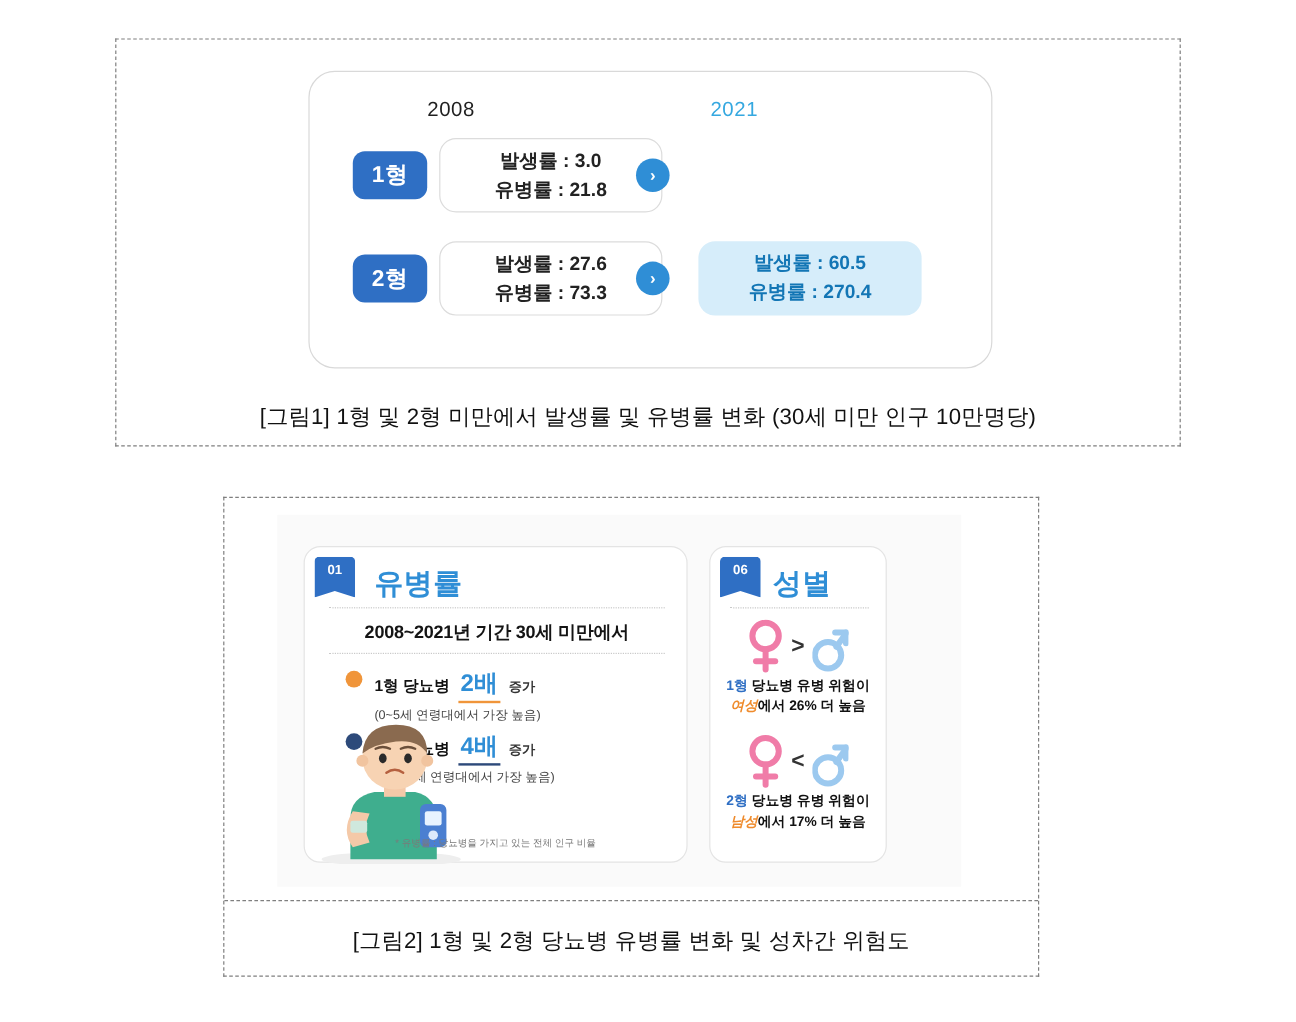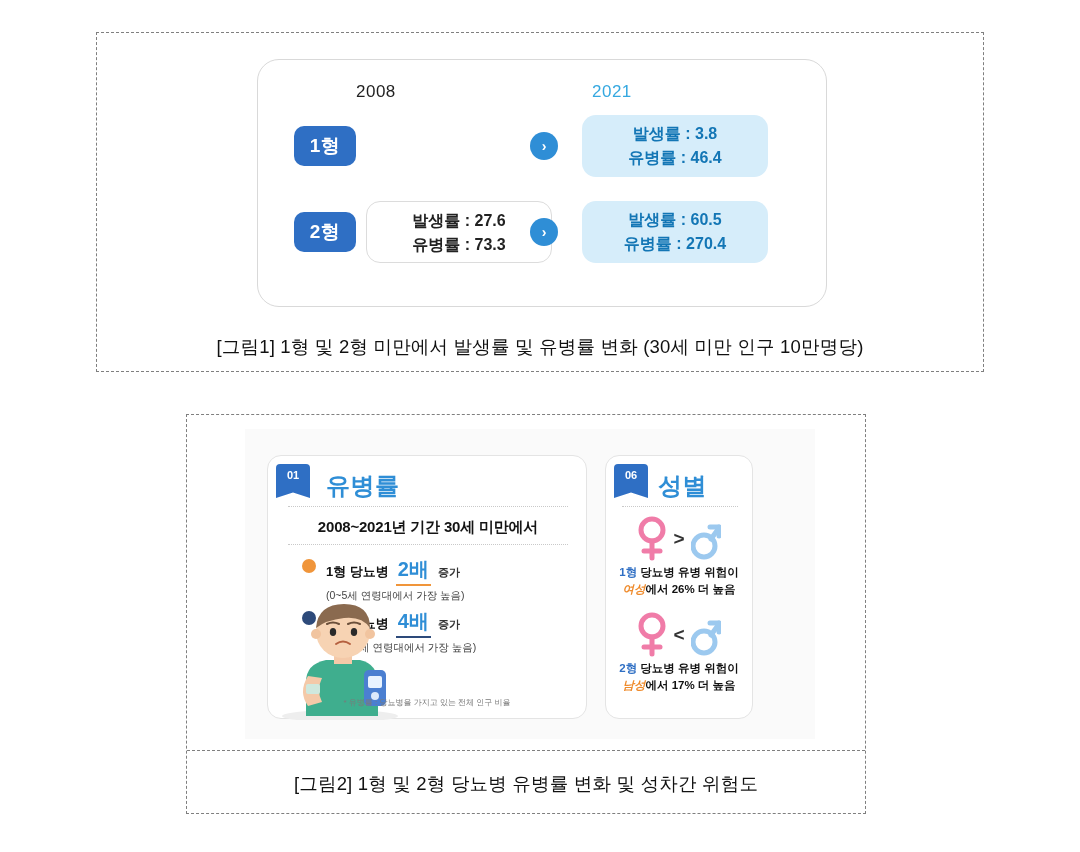--- a/index.html
+++ b/index.html
@@ -148,21 +148,21 @@
   }
   .fig2-canvas {
     position: absolute;
     left: 0; top: 0;
     width: 100%;
     height: 335px;
     overflow: hidden;
   }
   .fig2-inner {
     position: absolute;
-    left: 58px;
+    left: 44px;
     top: 14px;
     width: 570px;
     height: 310px;
     background: #fafafa;
   }
 
   
   .panel {
     position: absolute;
     background: #ffffff;
@@ -335,25 +335,25 @@
 <body>
 
 <div class="figure-block-1">
   <div class="fig1-canvas">
     <div class="fig1-card">
 
       <div class="fig1-year y2008">2008</div>
       <div class="fig1-year y2021">2021</div>
 
       <div class="type-badge t1">1형</div>
+      <div class="white-box b1">
+        <div class="stat-line">발생률 : 3.0</div>
+        <div class="stat-line">유병률 : 21.8</div>
+      </div>
       <div class="arrow-circle a1">›</div>
-      <div class="blue-box c1">
-        <div class="stat-line">발생률 : 3.8</div>
-        <div class="stat-line">유병률 : 46.4</div>
-      </div>
 
       <div class="type-badge t2">2형</div>
       <div class="white-box b2">
         <div class="stat-line">발생률 : 27.6</div>
         <div class="stat-line">유병률 : 73.3</div>
       </div>
       <div class="arrow-circle a2">›</div>
       <div class="blue-box c2">
         <div class="stat-line">발생률 : 60.5</div>
         <div class="stat-line">유병률 : 270.4</div>

